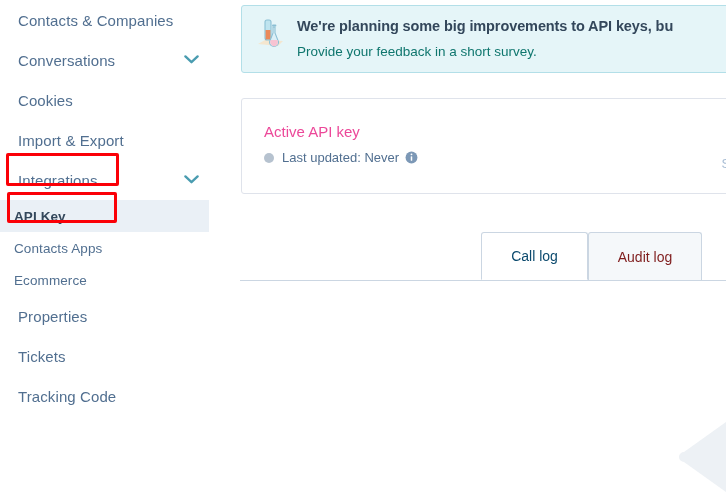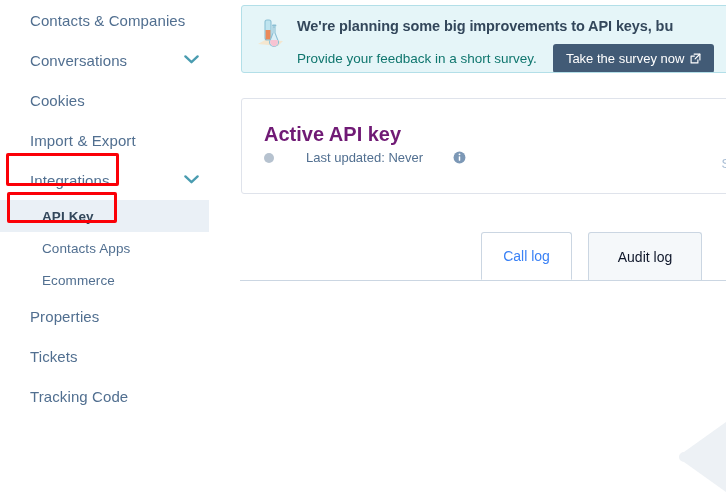--- a/index.html
+++ b/index.html
@@ -22,25 +22,25 @@
     left: 0; top: 0;
     width: 240px; height: 500px;
     background: #ffffff;
     overflow: hidden;
   }
   .nav-row {
     position: relative;
     display: flex;
     align-items: center;
     height: 40px;
-    padding-left: 30px;
+    padding-left: 18px;
     padding-right: 12px;
     cursor: pointer;
   }
-  .nav-row.child { padding-left: 42px; height: 32px; }
+  .nav-row.child { padding-left: 14px; height: 32px; }
   .nav-label {
     font-size: 15px;
     color: #516f90;
     letter-spacing: 0.1px;
     white-space: nowrap;
   }
   .nav-row.child .nav-label { font-size: 13.5px; color: #516f90; }
   .nav-row.child.selected { background: #eaf0f6; }
   .nav-row.child.selected .nav-label { font-weight: bold; color: #33475b; }
   .chev {
@@ -131,30 +131,29 @@
     left: 1px; top: 98px;
     width: 520px; height: 96px;
     background: #ffffff;
     border: 1px solid #dfe3eb;
     border-radius: 3px;
     overflow: hidden;
   }
   #card-title {
     position: absolute;
     left: 22px; top: 24px;
-    font-size: 20px;
-    font-weight: bold;
-    color: #701a75;
+    font-size: 15px;
+    font-weight: normal;
+    color: #ec4899;
   }
   #card-status {
     position: absolute;
     left: 22px; top: 51px;
     display: flex;
     align-items: center;
-    gap: 24px;
   }
   .status-dot {
     width: 10px; height: 10px;
     border-radius: 50%;
     background: #b6c2cf;
     margin-right: 8px;
   }
   #status-text {
     font-size: 13px;
     color: #516f90;
@@ -198,31 +197,31 @@
     align-items: center;
     justify-content: center;
     font-size: 14px;
     cursor: pointer;
     border: 1px solid #cbd6e2;
     border-bottom: none;
     border-radius: 3px 3px 0 0;
   }
   #tab-call {
     left: 241px;
-    width: 91px;
-    background: #ffffff;
-    color: #3b82f6;
+    width: 107px;
+    background: #ffffff;
+    color: #0c4a6e;
     border-bottom: 1px solid #ffffff;
     z-index: 3;
   }
   #tab-audit {
     left: 348px;
     width: 114px;
     background: #f5f8fa;
-    color: #0f172a;
+    color: #7f1d1d;
     z-index: 2;
   }
 
   
   #collapse-handle {
     position: absolute;
     right: 0; top: 422px;
     width: 56px; height: 72px;
     cursor: pointer;
   }
@@ -295,30 +294,20 @@
           <rect x="9.6" y="12" width="4.8" height="9.4" rx="1" fill="none"></rect>
           <path d="M17 9 L17 15 L13.5 24 A4.6 4.6 0 0 0 18 28.5 A4.6 4.6 0 0 0 22.6 24 L19 15 L19 9 Z" fill="#dbeff6" stroke="#8bbfd4" stroke-width="1.1"></path>
           <path d="M14.6 22 L21.6 22 A4.6 4.6 0 0 1 18 28.5 A4.6 4.6 0 0 1 14.6 22 Z" fill="#f7c3d2"></path>
           <rect x="16" y="6.5" width="4.4" height="2" rx="1" fill="#8bbfd4"></rect>
         </svg>
       </div>
       <div id="banner-text">
         <div id="banner-head">We're planning some big improvements to API keys, bu</div>
         <div id="banner-sub-row">
           <span id="banner-sub">Provide your feedback in a short survey.</span>
-          <button id="survey-btn">
-            <span>Take the survey now</span>
-            <span>
-              <svg width="11" height="11" viewBox="0 0 12 12">
-                <path d="M4.5 1.2 H10.8 V7.5" fill="none" stroke="#ffffff" stroke-width="1.3" stroke-linecap="round" stroke-linejoin="round"></path>
-                <path d="M10.6 1.4 L5.6 6.4" fill="none" stroke="#ffffff" stroke-width="1.3" stroke-linecap="round"></path>
-                <path d="M8.6 7.4 V10.8 H1.2 V3.4 H4.8" fill="none" stroke="#ffffff" stroke-width="1.3" stroke-linecap="round" stroke-linejoin="round"></path>
-              </svg>
-            </span>
-          </button>
         </div>
       </div>
     </div>
 
     <div id="api-card">
       <div id="card-title">Active API key</div>
       <div id="card-status">
         <span class="status-dot"></span>
         <span id="status-text">Last updated: Never</span>
         <span>

